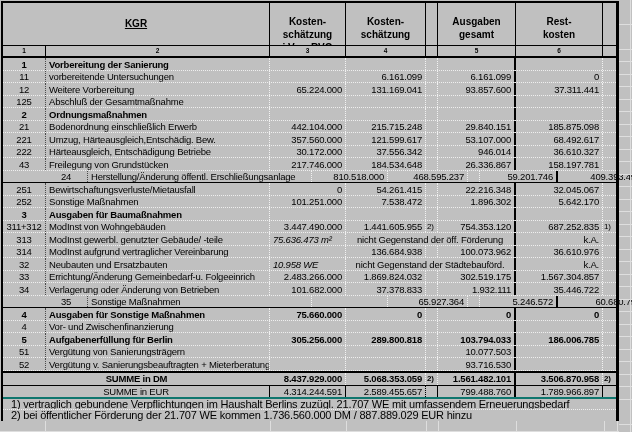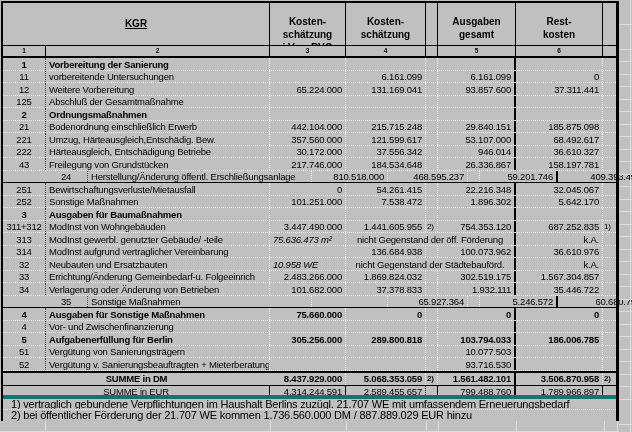--- a/index.html
+++ b/index.html
@@ -54,21 +54,21 @@
   .c4m{border-right:1px dotted #f2f2f2; font-size:8px; padding-left:1px;}
   .c5{border-right:2px solid #000;}
   .c6{border-right:1px dotted #f2f2f2;}
   .c6m{font-size:8px; padding-left:1px;}
   .num{text-align:right; padding-right:3px;}
   .it{font-style:italic; text-align:left; padding-left:3px;}
   .span45{grid-column:4 / 7; text-align:center; border-right:2px solid #000;}
   
   .summe-dm{height:15px; border-top:2px solid #000; border-bottom:1px solid #000; box-sizing:border-box; font-weight:bold;}
   .summe-dm .cell{line-height:12px;}
-  .summe-eur{height:13px; border-bottom:4px solid #0f766e; box-sizing:border-box;}
+  .summe-eur{height:13px; border-bottom:2px solid #0f766e; box-sizing:border-box;}
   .summe-eur .cell{line-height:12px;}
   .summe-label{grid-column:1 / 3; text-align:center;}
   .summe-eur .c1s,.summe-eur .cell{border-color:#000;}
   .summe-eur .c2s,.summe-eur .c3s,.summe-eur .c4s,.summe-eur .c6s{border-right:1px solid #000;}
   
   .fn-row{
     height:11px; line-height:10.5px; font-size:11px; letter-spacing:-0.2px;
     padding-left:8px; white-space:nowrap; overflow:hidden;
     border-bottom:1px dotted #efefef; box-sizing:border-box;
   }

